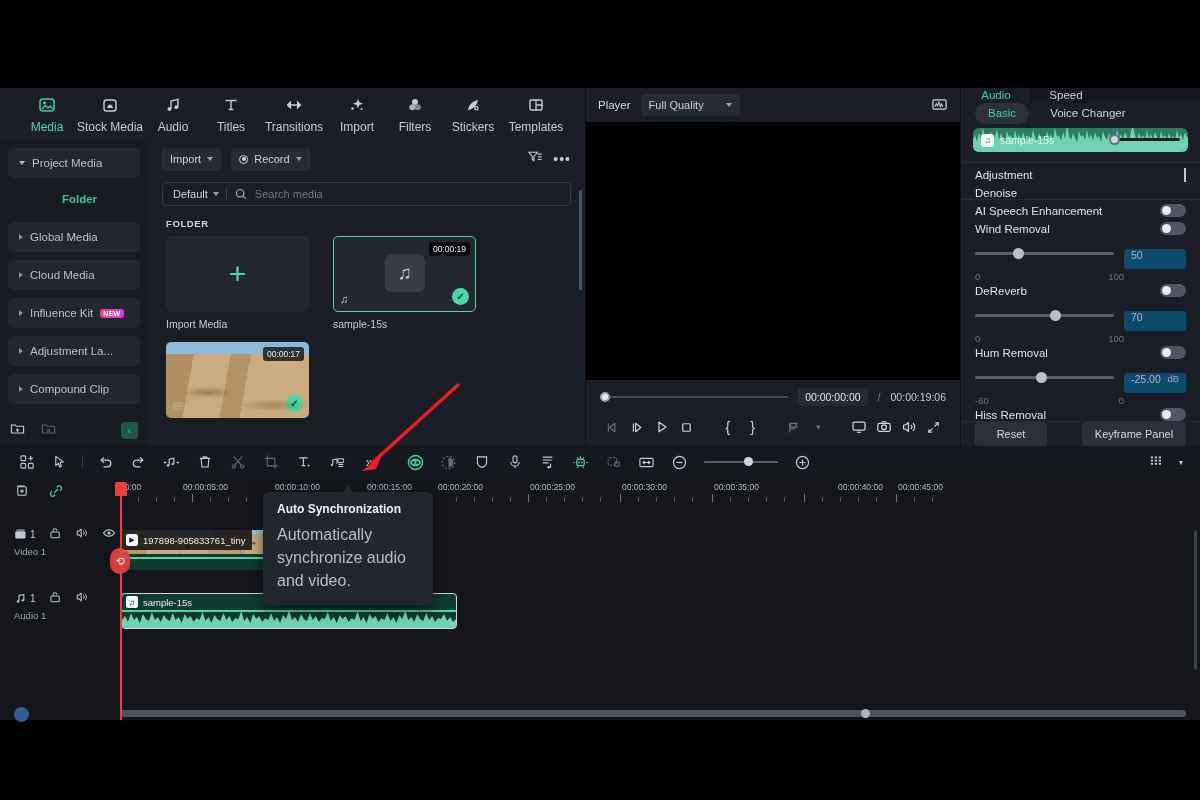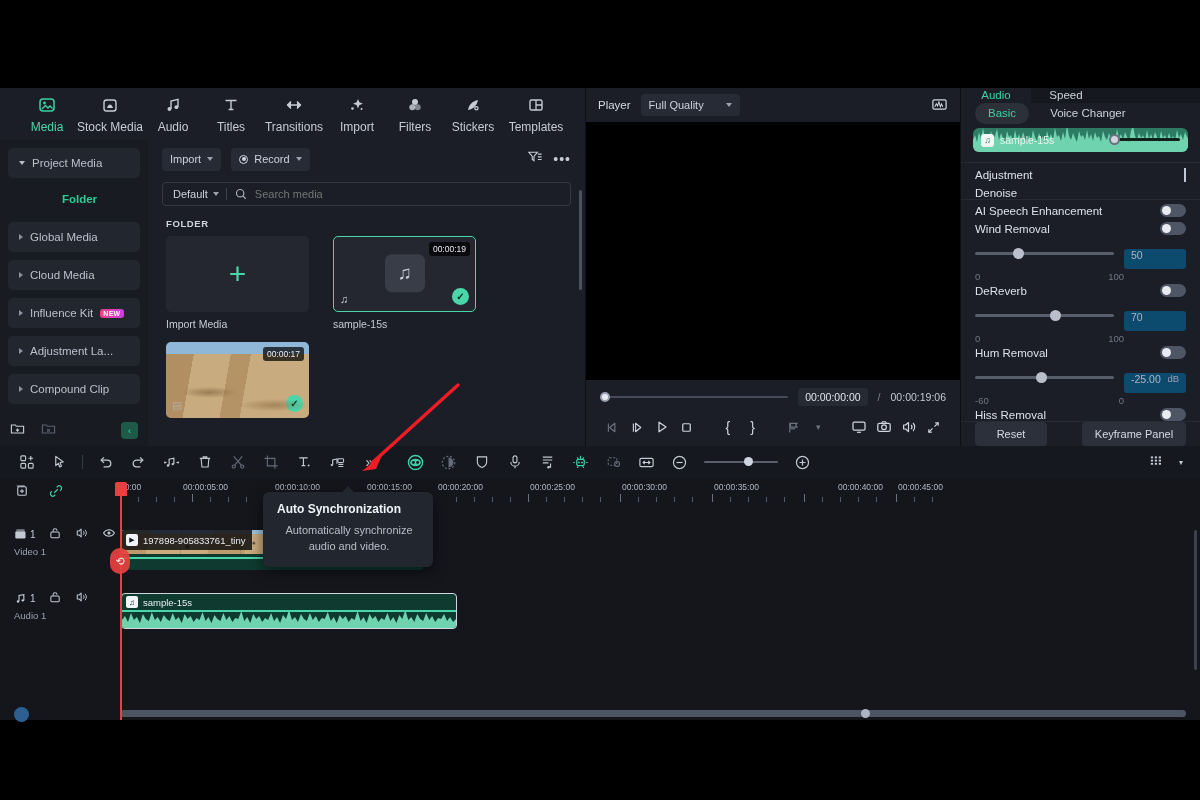--- a/index.html
+++ b/index.html
@@ -168,21 +168,21 @@
   .hscroll { position:absolute; left:120px; right:14px; bottom:3px; height:7px; background:#4d5462; border-radius:4px;}
   .hscroll i { position:absolute; left:calc(70% - 5px); top:-1px; width:9px;height:9px;border-radius:50%;background:#aeb5c1; display:block;}
   .tlvscroll { position:absolute; right:3px; top:26px; width:3px; height:140px; background:#3b414e; border-radius:2px;}
 
   
   .tip { position:absolute; left:263px; top:492px; width:170px; background:#22262f; border-radius:6px;
          padding:10px 12px 12px 14px; box-shadow:0 4px 14px rgba(0,0,0,.55); z-index:30; }
   .tip:before { content:""; position:absolute; left:78px; top:-6px; border-left:7px solid transparent;
                 border-right:7px solid transparent; border-bottom:7px solid #22262f; }
   .tip h4 { font-size:12px; color:#f0f3f7; font-weight:bold; margin-bottom:7px;}
-  .tip p { font-size:11px; color:#b6bdc9; line-height:1.45;text-align:center; }
+  .tip p { font-size:16px; color:#b6bdc9; line-height:1.45; }
 
   
   .arrowsvg { position:absolute; left:340px; top:375px; z-index:40; pointer-events:none;}
 </style>
 </head>
 <body>
 
 <div class="app">
 
   <div class="toprow">

